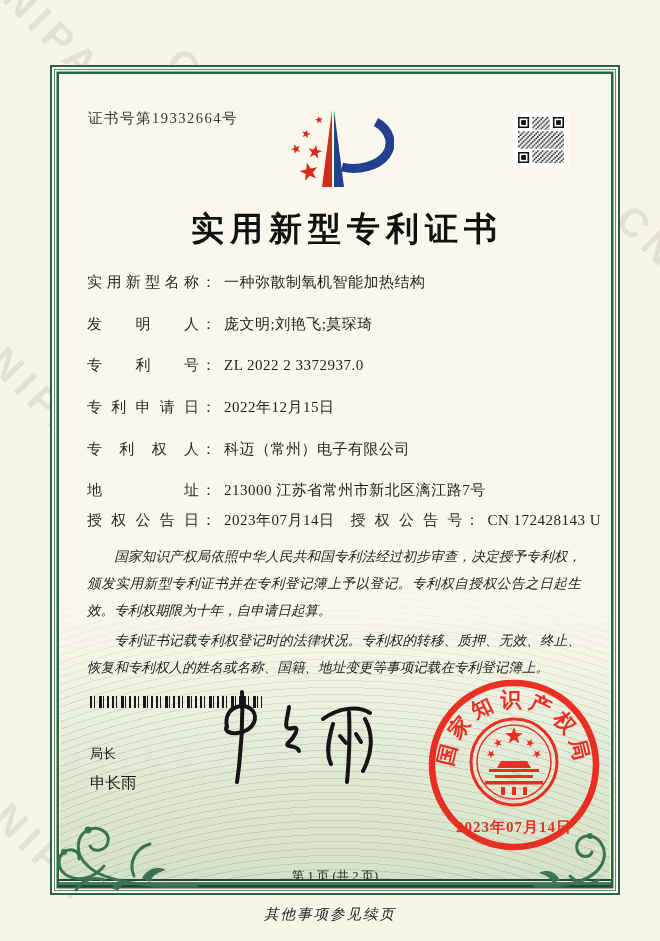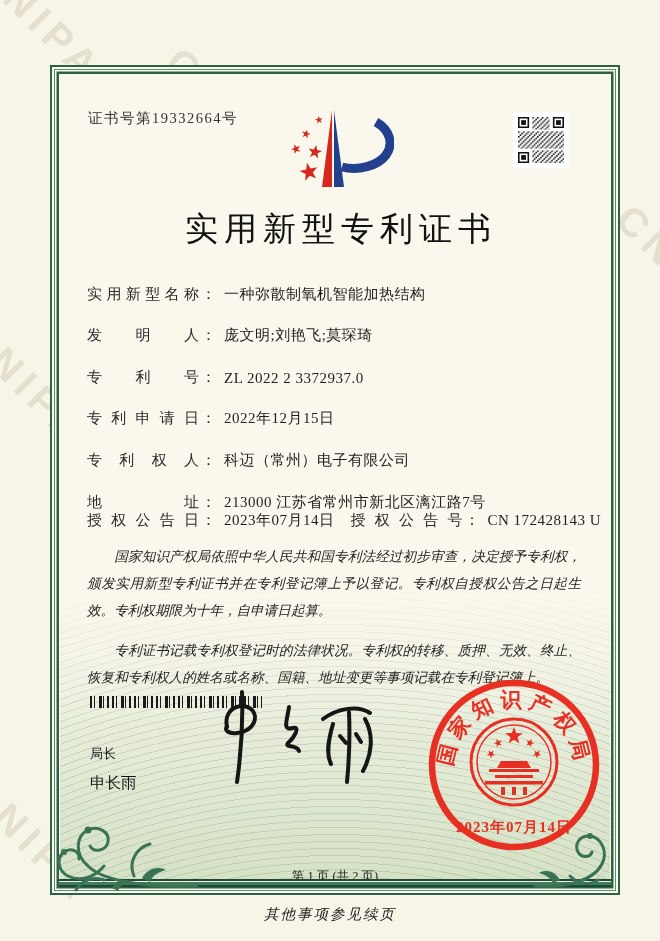--- a/index.html
+++ b/index.html
@@ -32,40 +32,40 @@
       repeating-radial-gradient(circle at 50% 900px, rgba(116,148,112,0.25) 0 1px, rgba(0,0,0,0) 1px 7px),
       linear-gradient(180deg, rgba(224,233,214,0) 0%, rgba(219,230,207,0.55) 45%, rgba(211,224,196,0.95) 100%);
     -webkit-mask-image:linear-gradient(180deg, transparent 0, #000 50%);
             mask-image:linear-gradient(180deg, transparent 0, #000 50%);
   }
   
   .cert-no { position:absolute; left:36px; top:42px; font-size:14.5px; letter-spacing:1.5px; color:#333; }
   .logo { position:absolute; left:230px; top:41px; width:112px; height:86px; }
   .qr-box { position:absolute; left:461px; top:45px; width:56px; height:56px; background:#fff; padding:5px; }
   .title {
-    position:absolute; left:6px; top:140px; width:100%; text-align:center;
-    font-size:33px; font-weight:normal; letter-spacing:6px; color:#111;
+    position:absolute; left:12px; top:140px; width:100%; text-align:center;
+    font-size:33px; font-weight:bold; letter-spacing:6px; color:#111;
   }
   
   .fields { position:absolute; left:35px; top:195px; width:500px; font-size:15px; }
-  .frow { display:flex; align-items:flex-end; height:41.6px; }
+  .frow { display:flex; align-items:center; height:41.6px; }
   .lbl { display:inline-block; width:112px; text-align:justify; text-align-last:justify; color:#2b2b2b; }
   .colon { margin:0 8px 0 2px; }
   .val { letter-spacing:0.5px; color:#1e1e1e; }
   .grant-row { position:absolute; left:35px; top:444px; width:520px; font-size:15px; display:flex; }
   .grant-row .grp { display:flex; align-items:baseline;justify-content:space-between; }
   .grant-row .grp + .grp { margin-left:16px; }
   
   .paras {
     position:absolute; left:35px; top:476px; width:494px;
     font-size:13.6px; line-height:27px; text-align:justify;
     font-style:italic; color:#222;
   }
   .paras p { text-indent:2em; }
-  .paras p + p { margin-top:13px;font-family:Liberation Serif, serif; }
+  .paras p + p { margin-top:3px;font-family:Liberation Serif, serif; }
   
   .barcode {
     position:absolute; left:38px; top:629px; width:172px; height:12px;
     background-image:repeating-linear-gradient(90deg,
       #1b1b1b 0 2px, transparent 2px 4px,
       #1b1b1b 4px 5px, transparent 5px 9px,
       #1b1b1b 9px 12px, transparent 12px 13px,
       #1b1b1b 13px 14px, transparent 14px 17px,
       #1b1b1b 17px 19px, transparent 19px 22px);
   }

